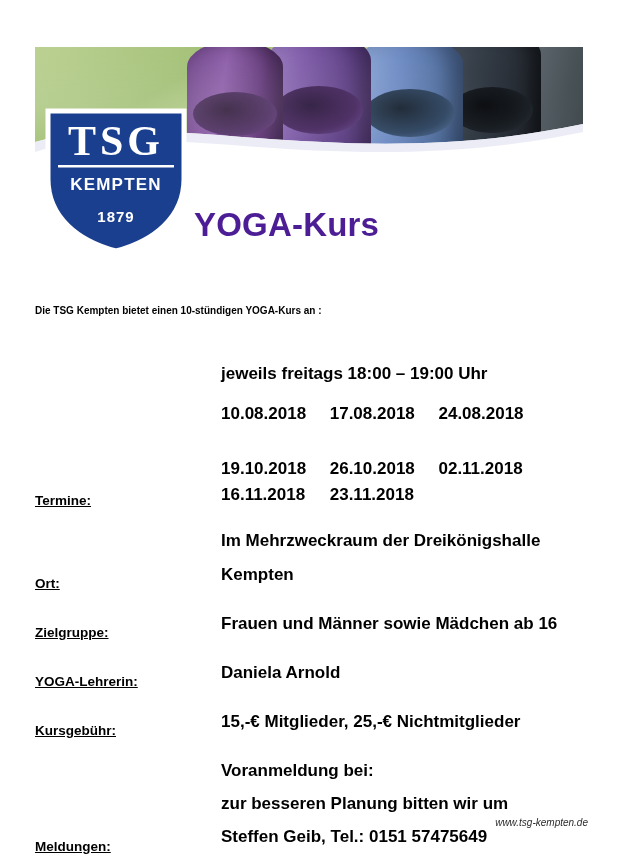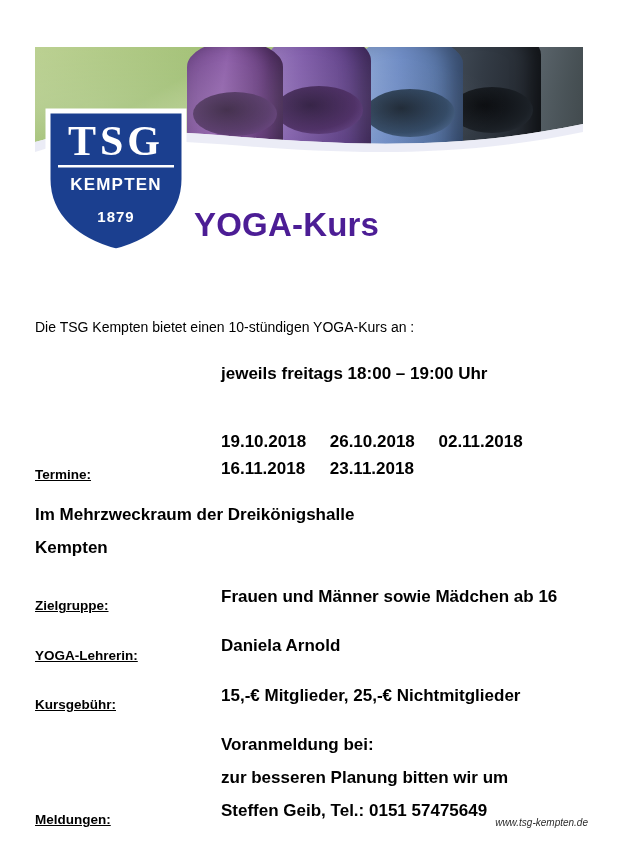--- a/index.html
+++ b/index.html
@@ -134,23 +134,23 @@
     color: #4c1d95;
     letter-spacing: .2px;
     text-shadow: 1px 1px 0 rgba(255,255,255,.9);
     white-space: nowrap;
   }
 
   
   .intro {
     position: absolute;
     left: 35px;
-    top: 319px;
-    font-size: 14px;
-    font-weight: normal;
+    top: 305px;
+    font-size: 10px;
+    font-weight: bold;
     white-space: nowrap;
   }
 
   .rows {
     position: absolute;
     left: 35px;
     top: 361px;
     width: 560px;
   }
   .row {
@@ -236,35 +236,41 @@
 
 <div class="intro">Die TSG  Kempten bietet einen 10-stündigen YOGA-Kurs an :</div>
 
 <div class="rows">
 
   <div class="row group-dates">
     <div class="label">Termine:</div>
     <div class="value">
       <span class="ln">jeweils freitags 18:00 – 19:00 Uhr</span>
       <div class="blockgap"></div>
+      <span class="ln">
+        <span class="date-cell">10.08.2018</span>
+        <span class="date-cell">17.08.2018</span>
+        <span class="date-cell">24.08.2018</span>
+      </span>
       <div class="blockgap"></div>
       <div class="blockgap"></div>
       <span class="ln">
         <span class="date-cell">19.10.2018</span>
         <span class="date-cell">26.10.2018</span>
         <span class="date-cell">02.11.2018</span>
       </span>
       <span class="ln">
         <span class="date-cell">16.11.2018</span>
         <span class="date-cell">23.11.2018</span>
       </span>
     </div>
   </div>
 
   <div class="row">
+    <div class="label">Ort:</div>
     <div class="value">
       <span class="ln">Im Mehrzweckraum der Dreikönigshalle</span>
       <span class="ln">Kempten</span>
     </div>
   </div>
 
   <div class="row">
     <div class="label">Zielgruppe:</div>
     <div class="value">
       <span class="ln">Frauen und Männer sowie Mädchen ab 16</span>

